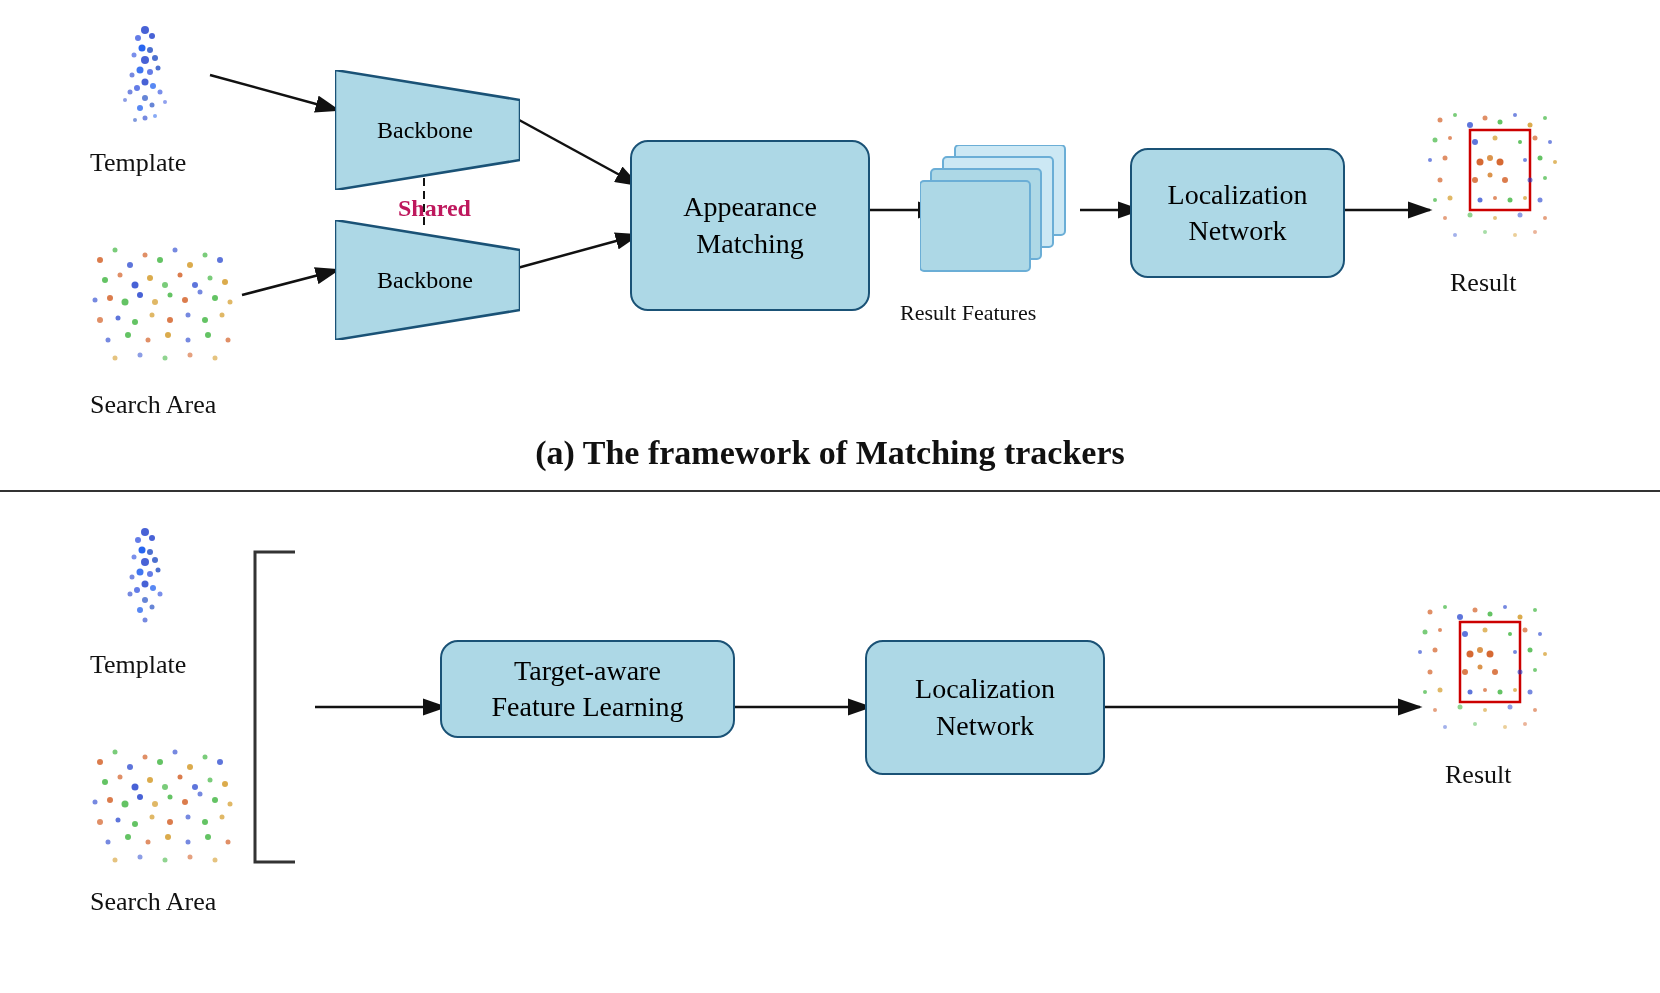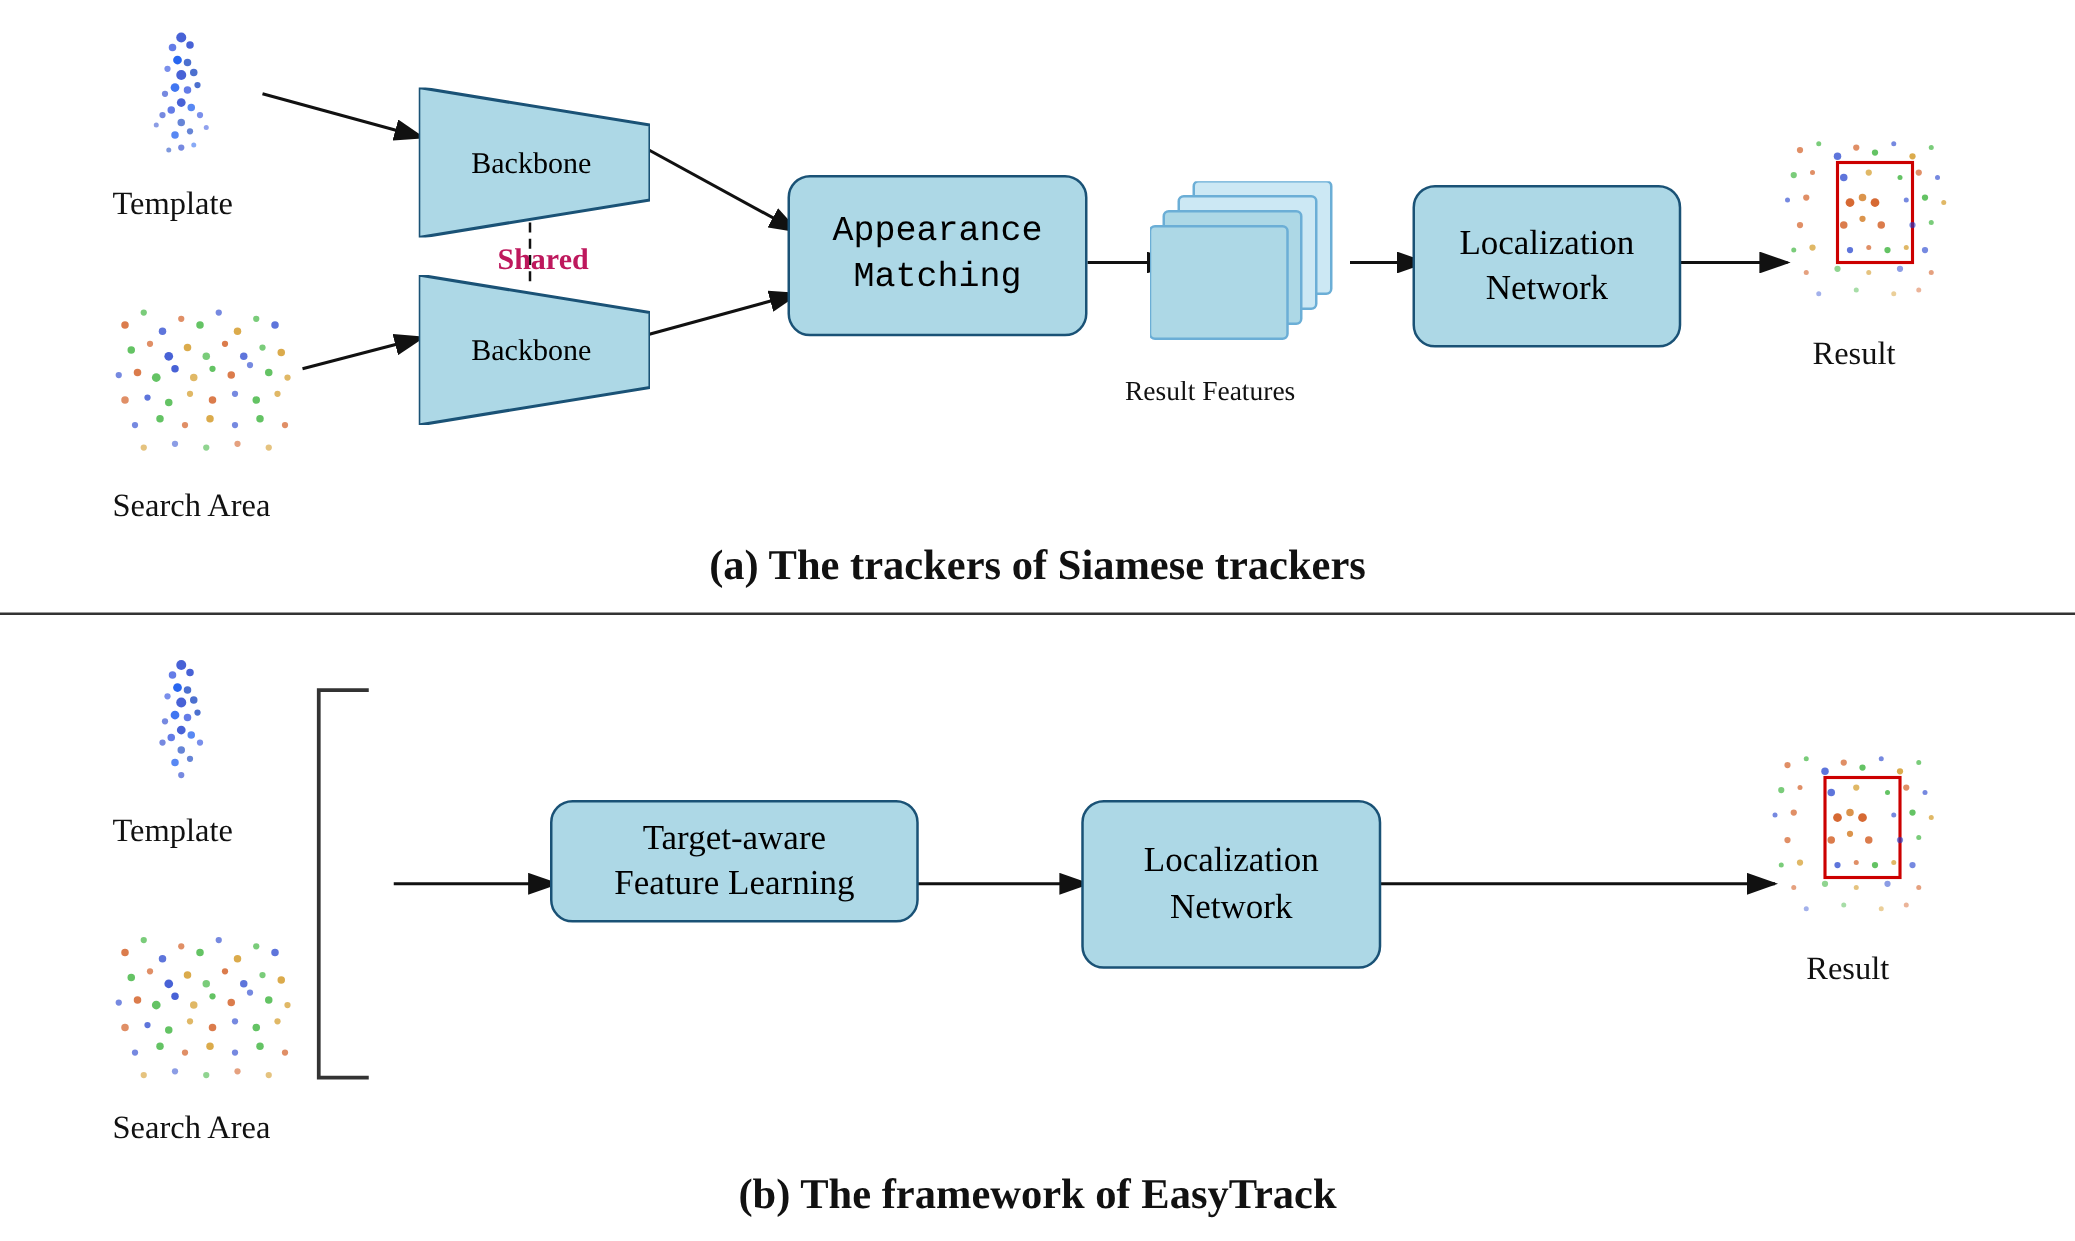--- a/index.html
+++ b/index.html
@@ -251,21 +251,21 @@
 
       <div class="backbone-wrap" style="left:255px; top:220px;">
         <svg width="185" height="120" viewBox="0 0 185 120">
           <polygon points="0,0 185,30 185,90 0,120" fill="#add8e6" stroke="#1a5276" stroke-width="2.5"></polygon>
           <text x="90" y="68" text-anchor="middle" font-size="24" font-family="Times New Roman" font-weight="normal" fill="#000">Backbone</text>
         </svg>
       </div>
 
       <div class="shared-label" style="left:318px; top:195px;">Shared</div>
 
-      <div class="net-box" style="left:550px; top:140px; width:240px; height:129px; font-size:28px;font-family:Liberation Mono, monospace;">
+      <div class="net-box" style="left:550px; top:140px; width:240px; height:171px; font-size:28px;">
         <span style="white-space:pre-line;">Appearance
 Matching</span>
       </div>
 
       <div class="feature-stack" style="left:840px; top:145px;">
         <svg width="155" height="140" viewBox="0 0 155 140">
 
           <rect x="35" y="0" width="110" height="90" fill="#cce8f4" stroke="#6baed6" stroke-width="2" rx="4"></rect>
           <rect x="23" y="12" width="110" height="90" fill="#cce8f4" stroke="#6baed6" stroke-width="2" rx="4"></rect>
           <rect x="11" y="24" width="110" height="90" fill="#add8e6" stroke="#6baed6" stroke-width="2" rx="4"></rect>
@@ -327,21 +327,21 @@
           <circle cx="35" cy="135" r="2" fill="#1a3bcc" opacity="0.4"></circle>
           <circle cx="65" cy="132" r="2" fill="#22aa22" opacity="0.4"></circle>
           <circle cx="95" cy="135" r="2" fill="#cc8800" opacity="0.4"></circle>
           <circle cx="115" cy="132" r="2" fill="#cc4400" opacity="0.4"></circle>
         </svg>
       </div>
       <div class="label-text" style="left:1370px; top:268px; width:100px;">Result</div>
 
     </div>
 
-    <div class="caption">(a) The trackers of Siamese trackers</div>
+    <div class="caption">(a) The framework of Matching trackers</div>
   </div>
 
   <div class="divider"></div>
 
   <div class="section-bottom">
     <div class="diagram-area" style="position:relative; height:440px; width:1500px;">
 
       <div class="point-cloud" style="left:10px; top:30px;">
         <svg width="110" height="120" viewBox="0 0 110 120">
           <circle cx="55" cy="10" r="4" fill="#1a3bcc" opacity="0.8"></circle>
@@ -498,16 +498,15 @@
           <circle cx="35" cy="135" r="2" fill="#1a3bcc" opacity="0.4"></circle>
           <circle cx="65" cy="132" r="2" fill="#22aa22" opacity="0.4"></circle>
           <circle cx="95" cy="135" r="2" fill="#cc8800" opacity="0.4"></circle>
           <circle cx="115" cy="132" r="2" fill="#cc4400" opacity="0.4"></circle>
         </svg>
       </div>
       <div class="label-text" style="left:1365px; top:268px; width:100px;">Result</div>
 
     </div>
 
-    <div class="caption">(b) The framework of  EasyTrack</div>
   </div>
 
 </div>
 
 </body></html>

